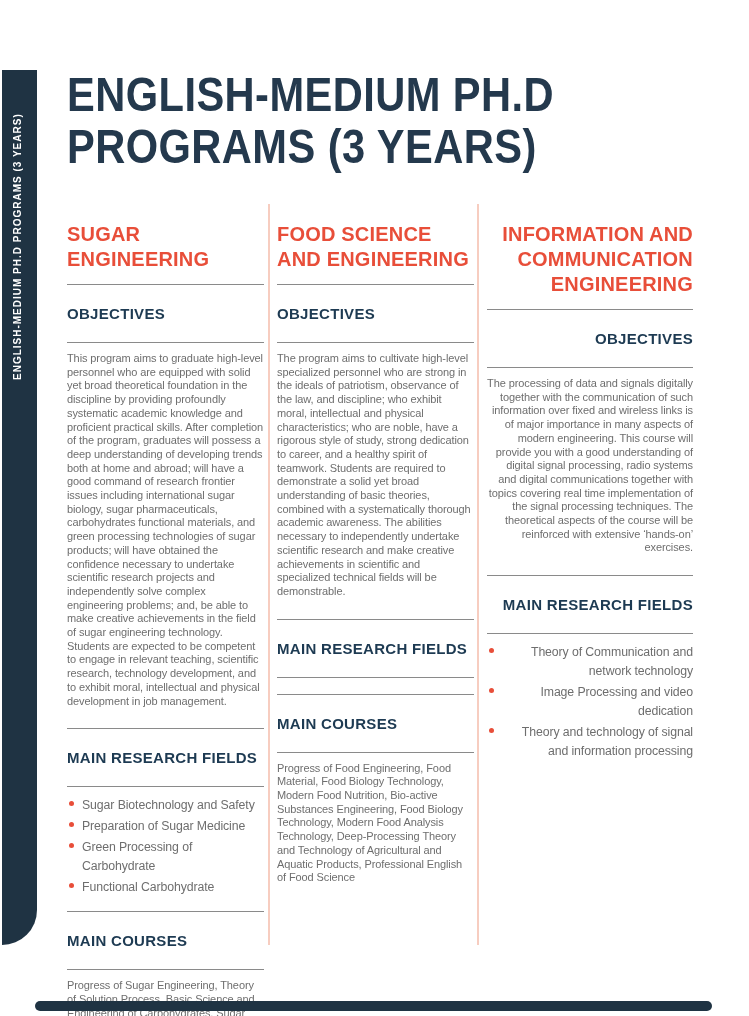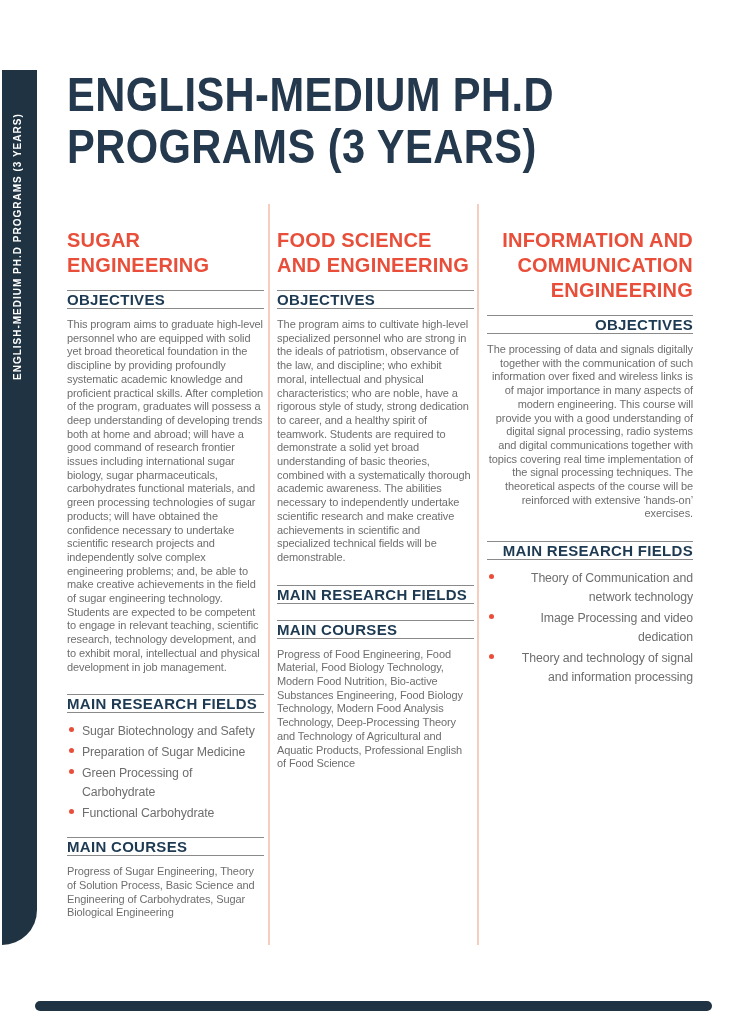--- a/index.html
+++ b/index.html
@@ -39,28 +39,28 @@
   .col-divider{position:absolute;top:204px;width:2px;height:741px;background:var(--divider-pink);}
   .col-divider.d1{left:268px;}
   .col-divider.d2{left:477px;}
 
   
   .columns{position:absolute;left:67px;top:212px;width:626px;display:flex;}
   .col{width:197px;margin-right:13px;}
   .col:last-child{width:206px;margin-right:0;text-align:right;}
 
   .col-title{
-    margin:16px 0 12px 0;color:var(--accent-red);
+    margin:10px 0 12px 0;color:var(--accent-red);
     font-size:20px;font-weight:700;line-height:1.25;letter-spacing:0.2px;
     white-space:pre-line;
   }
   .sec{
     border-top:1px solid var(--rule-gray);
     border-bottom:1px solid var(--rule-gray);
-    padding:0 0;margin:0 0 9px 0;
+    padding:20px 0;margin:0 0 9px 0;
   }
   .sec.later{margin-top:20px;}
   .sec-label{
     color:var(--heading-navy);font-size:15px;font-weight:700;letter-spacing:0.3px;
   }
   .body-text{
     margin:4px 0 0 0;color:var(--body-gray);
     font-size:11px;line-height:13.7px;letter-spacing:-0.1px;
   }
   ul.fields{list-style:none;margin:6px 0 0 0;padding:0;}

